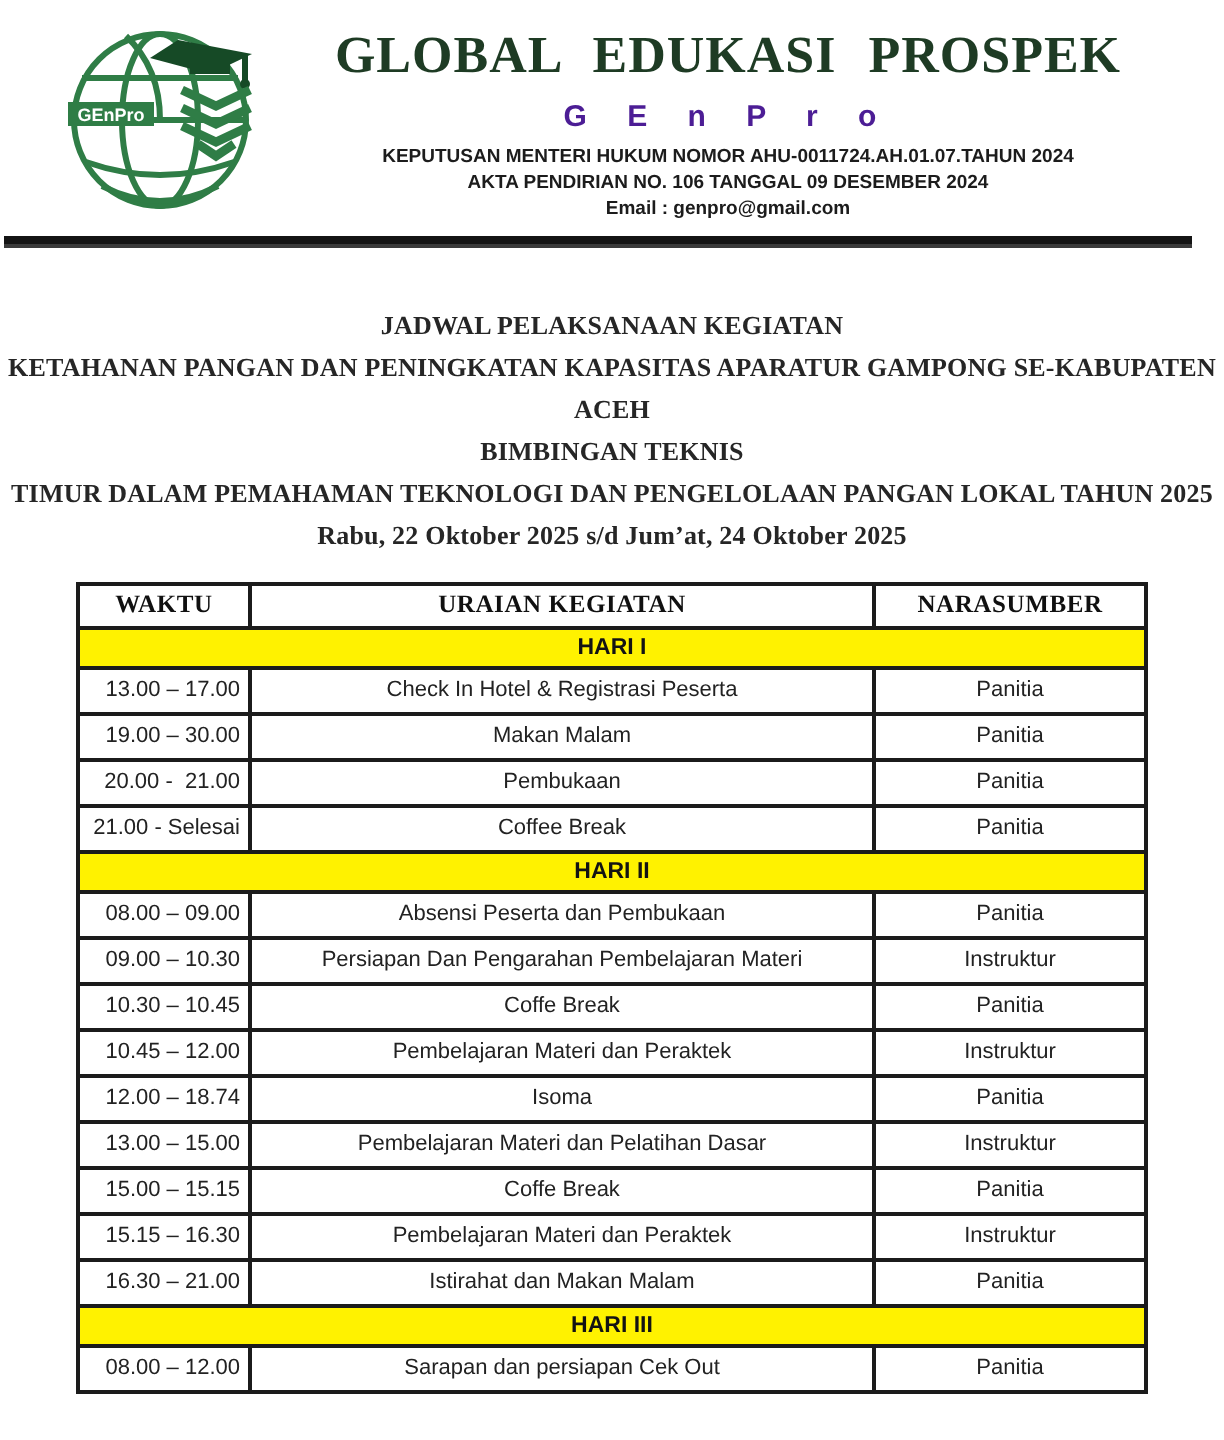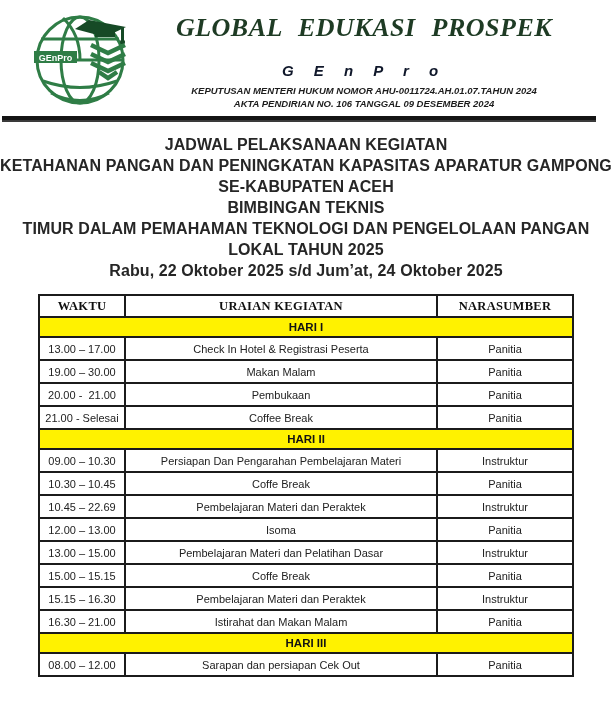--- a/index.html
+++ b/index.html
@@ -15,68 +15,68 @@
     background: #ffffff;
     font-family: "Liberation Sans", sans-serif;
     color: #1f1f1f;
   }
   .page { position: relative; width: 612px; height: 720px; background: #fff; }
 
   
   .letterhead { display: flex; align-items: flex-start; padding: 8px 18px 0 32px; }
   .logo-wrap { flex: 0 0 102px; width: 102px; height: 100px; }
   .logo-wrap svg { width: 100%; height: 100%; }
-  .head-text { flex: 1; text-align: center; padding-top: 7px; font-style: italic; }
+  .head-text { flex: 1; text-align: center; padding-top: 7px; }
   .org-name {
     font-family: "Liberation Serif", serif;
     font-weight: bold; font-size: 26px; line-height: 1.02;
     letter-spacing: 0.5px; word-spacing: 9px;
     color: var(--dark-green); margin: 0;
   }
   .org-abbr {
     font-weight: bold; font-size: 15px; letter-spacing: 8px;
-    color: #0f172a; margin-top: 20px;
+    color: #4c1d95; margin-top: 8px;
   }
   .addr-block { margin-top: 5px; }
   .addr {
     font-size: 9.5px; font-weight: bold; color: #1c1c1c; line-height: 1.42;
   }
 
   
   .divider {
     margin: 6px 16px 0 2px; height: 1px;
     border-top: 4px solid #141414; border-bottom: 2px solid #3a3a3a;
   }
 
   
   .title-block {
-    margin-top: 12px; text-align: center;
-    font-size: 16px; font-weight: bold; color: #262626;
-    line-height: 21px; letter-spacing: 0.1px;
+    margin-top: 28px; text-align: center;
+    font-size: 13px; font-weight: bold; color: #262626;
+    line-height: 21px; letter-spacing: 0.1px; font-family: Liberation Serif, serif;
   }
 
   
   table.schedule {
     border-collapse: collapse; table-layout: fixed;
     margin: 13px 17px 0 38px; width: 534px;
   }
   .schedule th, .schedule td { border: 2px solid var(--border); padding: 0 4px; }
   .schedule th {
     font-family: "Liberation Serif", serif;
     font-size: 12.5px; font-weight: bold; color: #101010;
     height: 22px; text-align: center; letter-spacing: 0.3px;
   }
   .schedule td {
     font-size: 11px; color: #222; text-align: center; height: 23px;
   }
   .schedule td.band {
     background: var(--band);
     font-weight: bold; font-size: 11.5px; color: #131313; height: 20px;
   }
-  .schedule td.col-waktu { white-space: pre-wrap; }
+  .schedule td.col-waktu { white-space: pre-wrap; text-align: right; }
 </style>
 </head>
 <body>
 
 <div class="page">
 
   <header class="letterhead">
     <div class="logo-wrap">
       <svg viewBox="0 0 100 100" aria-hidden="true">
 
@@ -107,20 +107,21 @@
         <rect x="1" y="43" width="43" height="12" fill="#2F7D46"></rect>
         <text x="22.5" y="52.5" fill="#ffffff" font-size="9" font-weight="bold" text-anchor="middle" font-family="Liberation Sans, sans-serif">GEnPro</text>
       </svg>
     </div>
     <div class="head-text">
       <h1 class="org-name">GLOBAL EDUKASI PROSPEK</h1>
       <div class="org-abbr">G E n P r o</div>
       <div class="addr-block">
         <div class="addr">KEPUTUSAN MENTERI HUKUM NOMOR AHU-0011724.AH.01.07.TAHUN 2024</div>
         <div class="addr">AKTA PENDIRIAN NO. 106 TANGGAL 09 DESEMBER 2024</div>
+        <div class="addr">Email : genpro@gmail.com</div>
       </div>
     </div>
   </header>
 
   <div class="divider"></div>
 
   <section class="title-block">
     <div>JADWAL PELAKSANAAN KEGIATAN</div>
     <div>KETAHANAN PANGAN DAN PENINGKATAN KAPASITAS APARATUR GAMPONG SE-KABUPATEN ACEH</div>
     <div>BIMBINGAN TEKNIS</div>
@@ -162,36 +163,41 @@
         </tr>
         <tr>
           <td class="col-waktu">21.00 - Selesai</td>
           <td class="col-uraian">Coffee Break</td>
           <td class="col-nara">Panitia</td>
         </tr>
         <tr>
           <td colspan="3" class="band">HARI II</td>
         </tr>
         <tr>
+          <td class="col-waktu">08.00 – 09.00</td>
+          <td class="col-uraian">Absensi Peserta dan Pembukaan</td>
+          <td class="col-nara">Panitia</td>
+        </tr>
+        <tr>
           <td class="col-waktu">09.00 – 10.30</td>
           <td class="col-uraian">Persiapan Dan Pengarahan Pembelajaran Materi</td>
           <td class="col-nara">Instruktur</td>
         </tr>
         <tr>
           <td class="col-waktu">10.30 – 10.45</td>
           <td class="col-uraian">Coffe Break</td>
           <td class="col-nara">Panitia</td>
         </tr>
         <tr>
-          <td class="col-waktu">10.45 – 22.69</td>
+          <td class="col-waktu">10.45 – 12.00</td>
           <td class="col-uraian">Pembelajaran Materi dan Peraktek</td>
           <td class="col-nara">Instruktur</td>
         </tr>
         <tr>
-          <td class="col-waktu">12.00 – 13.00</td>
+          <td class="col-waktu">12.00 – 18.74</td>
           <td class="col-uraian">Isoma</td>
           <td class="col-nara">Panitia</td>
         </tr>
         <tr>
           <td class="col-waktu">13.00 – 15.00</td>
           <td class="col-uraian">Pembelajaran Materi dan Pelatihan Dasar</td>
           <td class="col-nara">Instruktur</td>
         </tr>
         <tr>
           <td class="col-waktu">15.00 – 15.15</td>

